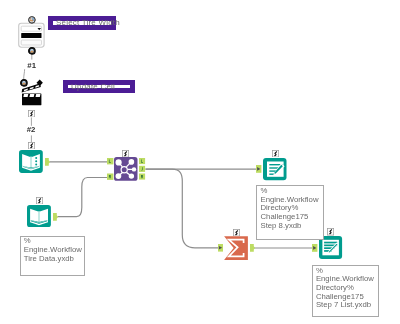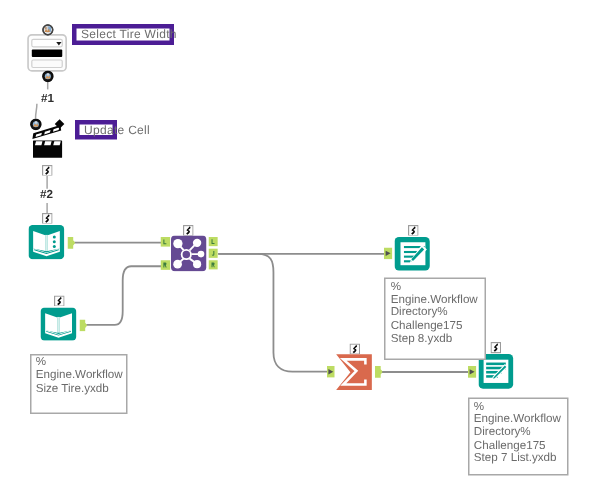--- a/index.html
+++ b/index.html
@@ -1,20 +1,20 @@
 <!DOCTYPE html>
 <html><head>
 <meta charset="utf-8">
 <style>
   html,body{margin:0;padding:0;}
   body{width:400px;height:324px;background:#ffffff;overflow:hidden;
        font-family:"Liberation Sans",sans-serif;-webkit-font-smoothing:antialiased;}
   #canvas{position:relative;width:400px;height:324px;background:#fff;}
   .abs{position:absolute;}
-  .lbl{position:absolute;box-sizing:border-box;border:3px solid #4c1d95;background:#fff;
+  .lbl{position:absolute;box-sizing:border-box;border:5px solid #4c1d95;background:#fff;
        color:#6d6d6d;font-size:8px;line-height:9px;white-space:nowrap;
        display:flex;align-items:center;padding-left:3px;letter-spacing:.2px;}
   .annot{position:absolute;box-sizing:border-box;border:1px solid #a8a8a8;background:#fff;
          color:#6a6a6a;font-size:7.75px;line-height:8.65px;padding:0.8px 0 0 3.3px;}
   .annot div{white-space:nowrap;}
   .clbl{position:absolute;color:#2f2f2f;font-size:7.8px;line-height:8px;font-weight:bold;}
   svg.layer{position:absolute;left:0;top:0;width:400px;height:324px;overflow:visible;}
 </style>
 </head>
 <body>
@@ -90,21 +90,21 @@
       <path d="M14.5 18.9 L15.2 16.1 L19.5 16.1 L18.8 18.9 Z" fill="#ffffff"></path>
 
       <path d="M0.6 14.6 L1.2 10.9 L19.2 5.3 L19.8 9.0 Z" fill="#050505"></path>
       <path d="M2.7 13.4 L3.1 11.7 L6.9 10.5 L6.5 12.2 Z" fill="#ffffff"></path>
       <path d="M8.5 11.6 L8.9 9.9 L12.7 8.7 L12.3 10.4 Z" fill="#ffffff"></path>
       <path d="M14.3 9.8 L14.7 8.1 L18.5 6.9 L18.1 8.6 Z" fill="#ffffff"></path>
 
       <path d="M18.7 1.5 L21.9 4.7 L18.7 7.9 L15.5 4.7 Z" fill="#050505"></path>
     </g>
   </svg>
-  <div class="lbl" style="left:50px;top:79.7px;width:28px;height:13.2px;text-align:right;">Update Cell</div>
+  <div class="lbl" style="left:63px;top:79.7px;width:72px;height:13.2px;text-align:right;">Update Cell</div>
 
   <div class="clbl" style="left:26.7px;top:126.4px;">#2</div>
 
   <svg class="abs" style="left:28.2px;top:110.2px;" width="7" height="7.2">
     <rect x="0.4" y="0.4" width="6.3" height="6.7" fill="#fdfdfd" stroke="#9a9a9a" stroke-width="0.75"></rect>
     <path d="M4.6 0.9 L2.5 3.1 Q2.1 3.6 2.7 3.9 L3.6 4.3 L2.1 5.6 L2.9 6.5 Q4.9 5.0 4.6 4.2 Q4.4 3.7 3.5 3.4 L5.1 2.0 Z" fill="#0d0d0d"></path>
   </svg>
   <svg class="abs" style="left:28.2px;top:141.7px;" width="7" height="7.2">
     <rect x="0.4" y="0.4" width="6.3" height="6.7" fill="#fdfdfd" stroke="#9a9a9a" stroke-width="0.75"></rect>
     <path d="M4.6 0.9 L2.5 3.1 Q2.1 3.6 2.7 3.9 L3.6 4.3 L2.1 5.6 L2.9 6.5 Q4.9 5.0 4.6 4.2 Q4.4 3.7 3.5 3.4 L5.1 2.0 Z" fill="#0d0d0d"></path>
@@ -250,21 +250,21 @@
         <rect x="5.1" y="14.1" width="7.8" height="1.7"></rect>
       </g>
       <path d="M17.6 6.6 L19.5 8.5 L11.1 16.9 L8.7 17.4 L9.5 15.1 Z" fill="#ffffff"></path>
       <path d="M17.6 7.7 L18.5 8.6 L10.8 16.2 L9.8 16.5 L10.1 15.5 Z" fill="#009C8E"></path>
     </g>
   </svg>
 
   <div class="annot" style="left:19.5px;top:235.6px;width:65px;height:40.5px;">
     <div>%</div>
     <div>Engine.Workflow</div>
-    <div>Size Tire.yxdb</div>
+    <div>Tire Data.yxdb</div>
   </div>
 
   <div class="annot" style="left:256.2px;top:185.3px;width:68px;height:54.5px;">
     <div>%</div>
     <div>Engine.Workflow</div>
     <div>Directory%</div>
     <div>Challenge175</div>
     <div>Step 8.yxdb</div>
   </div>
 

